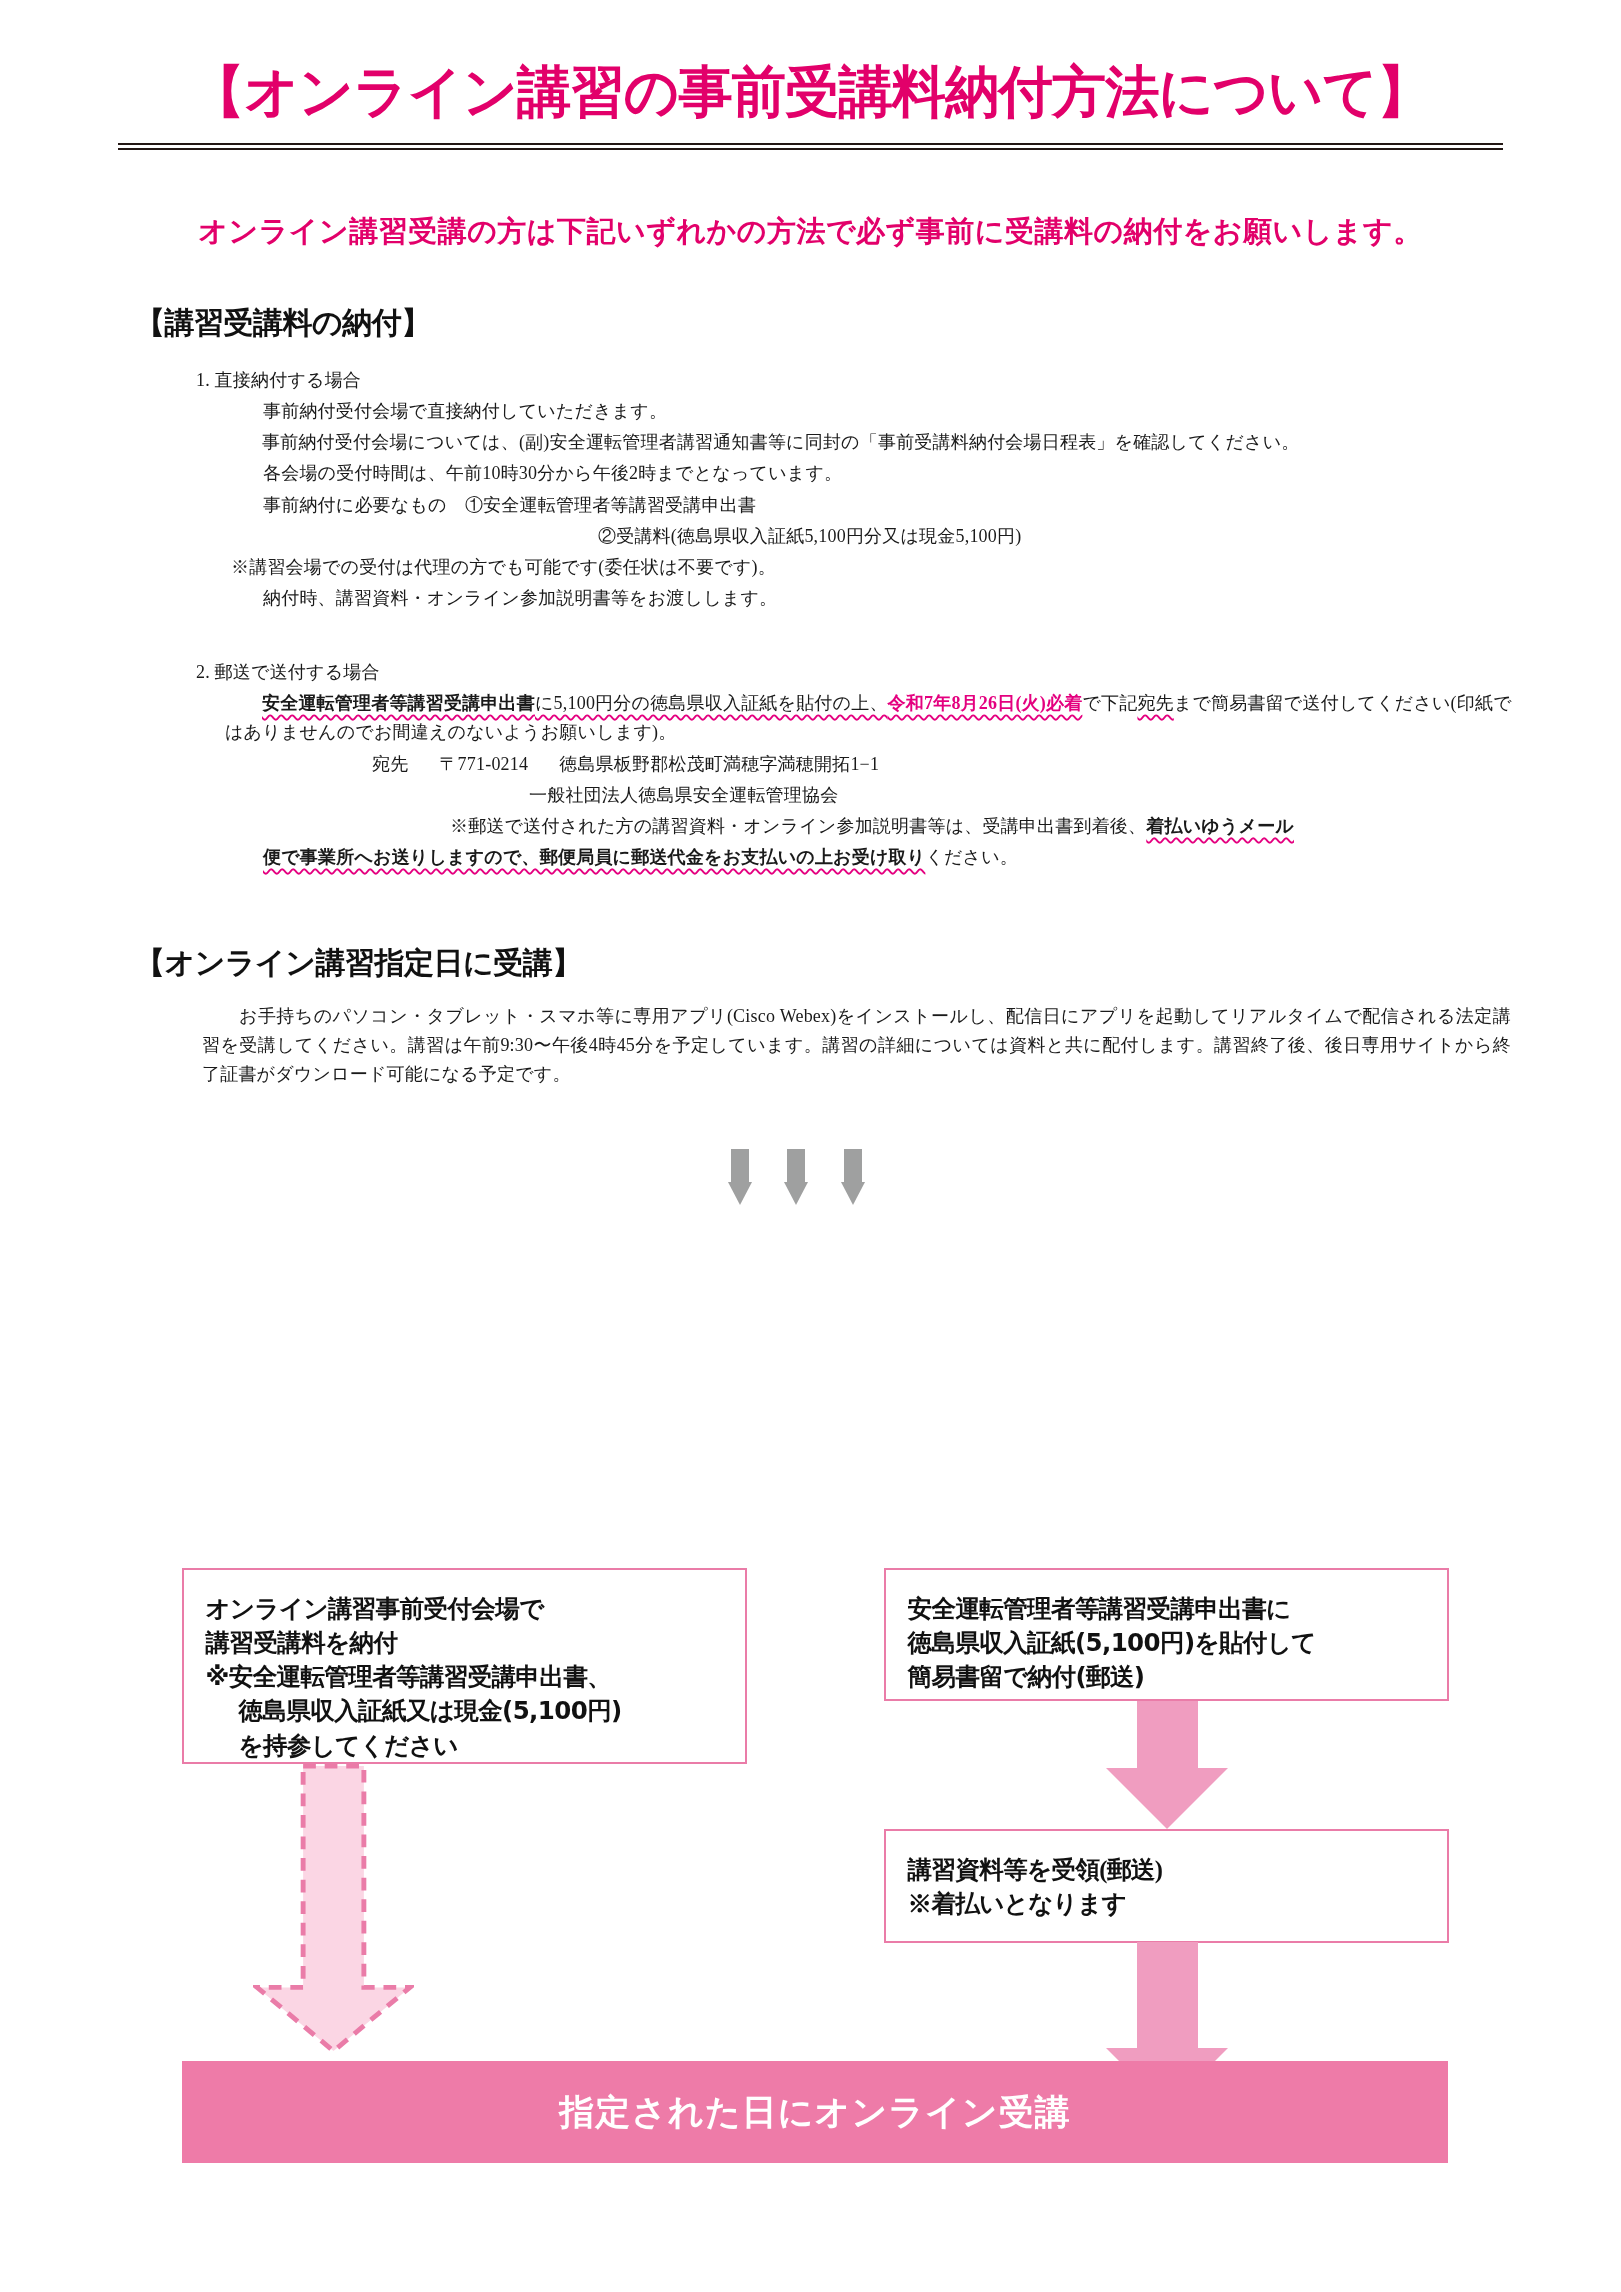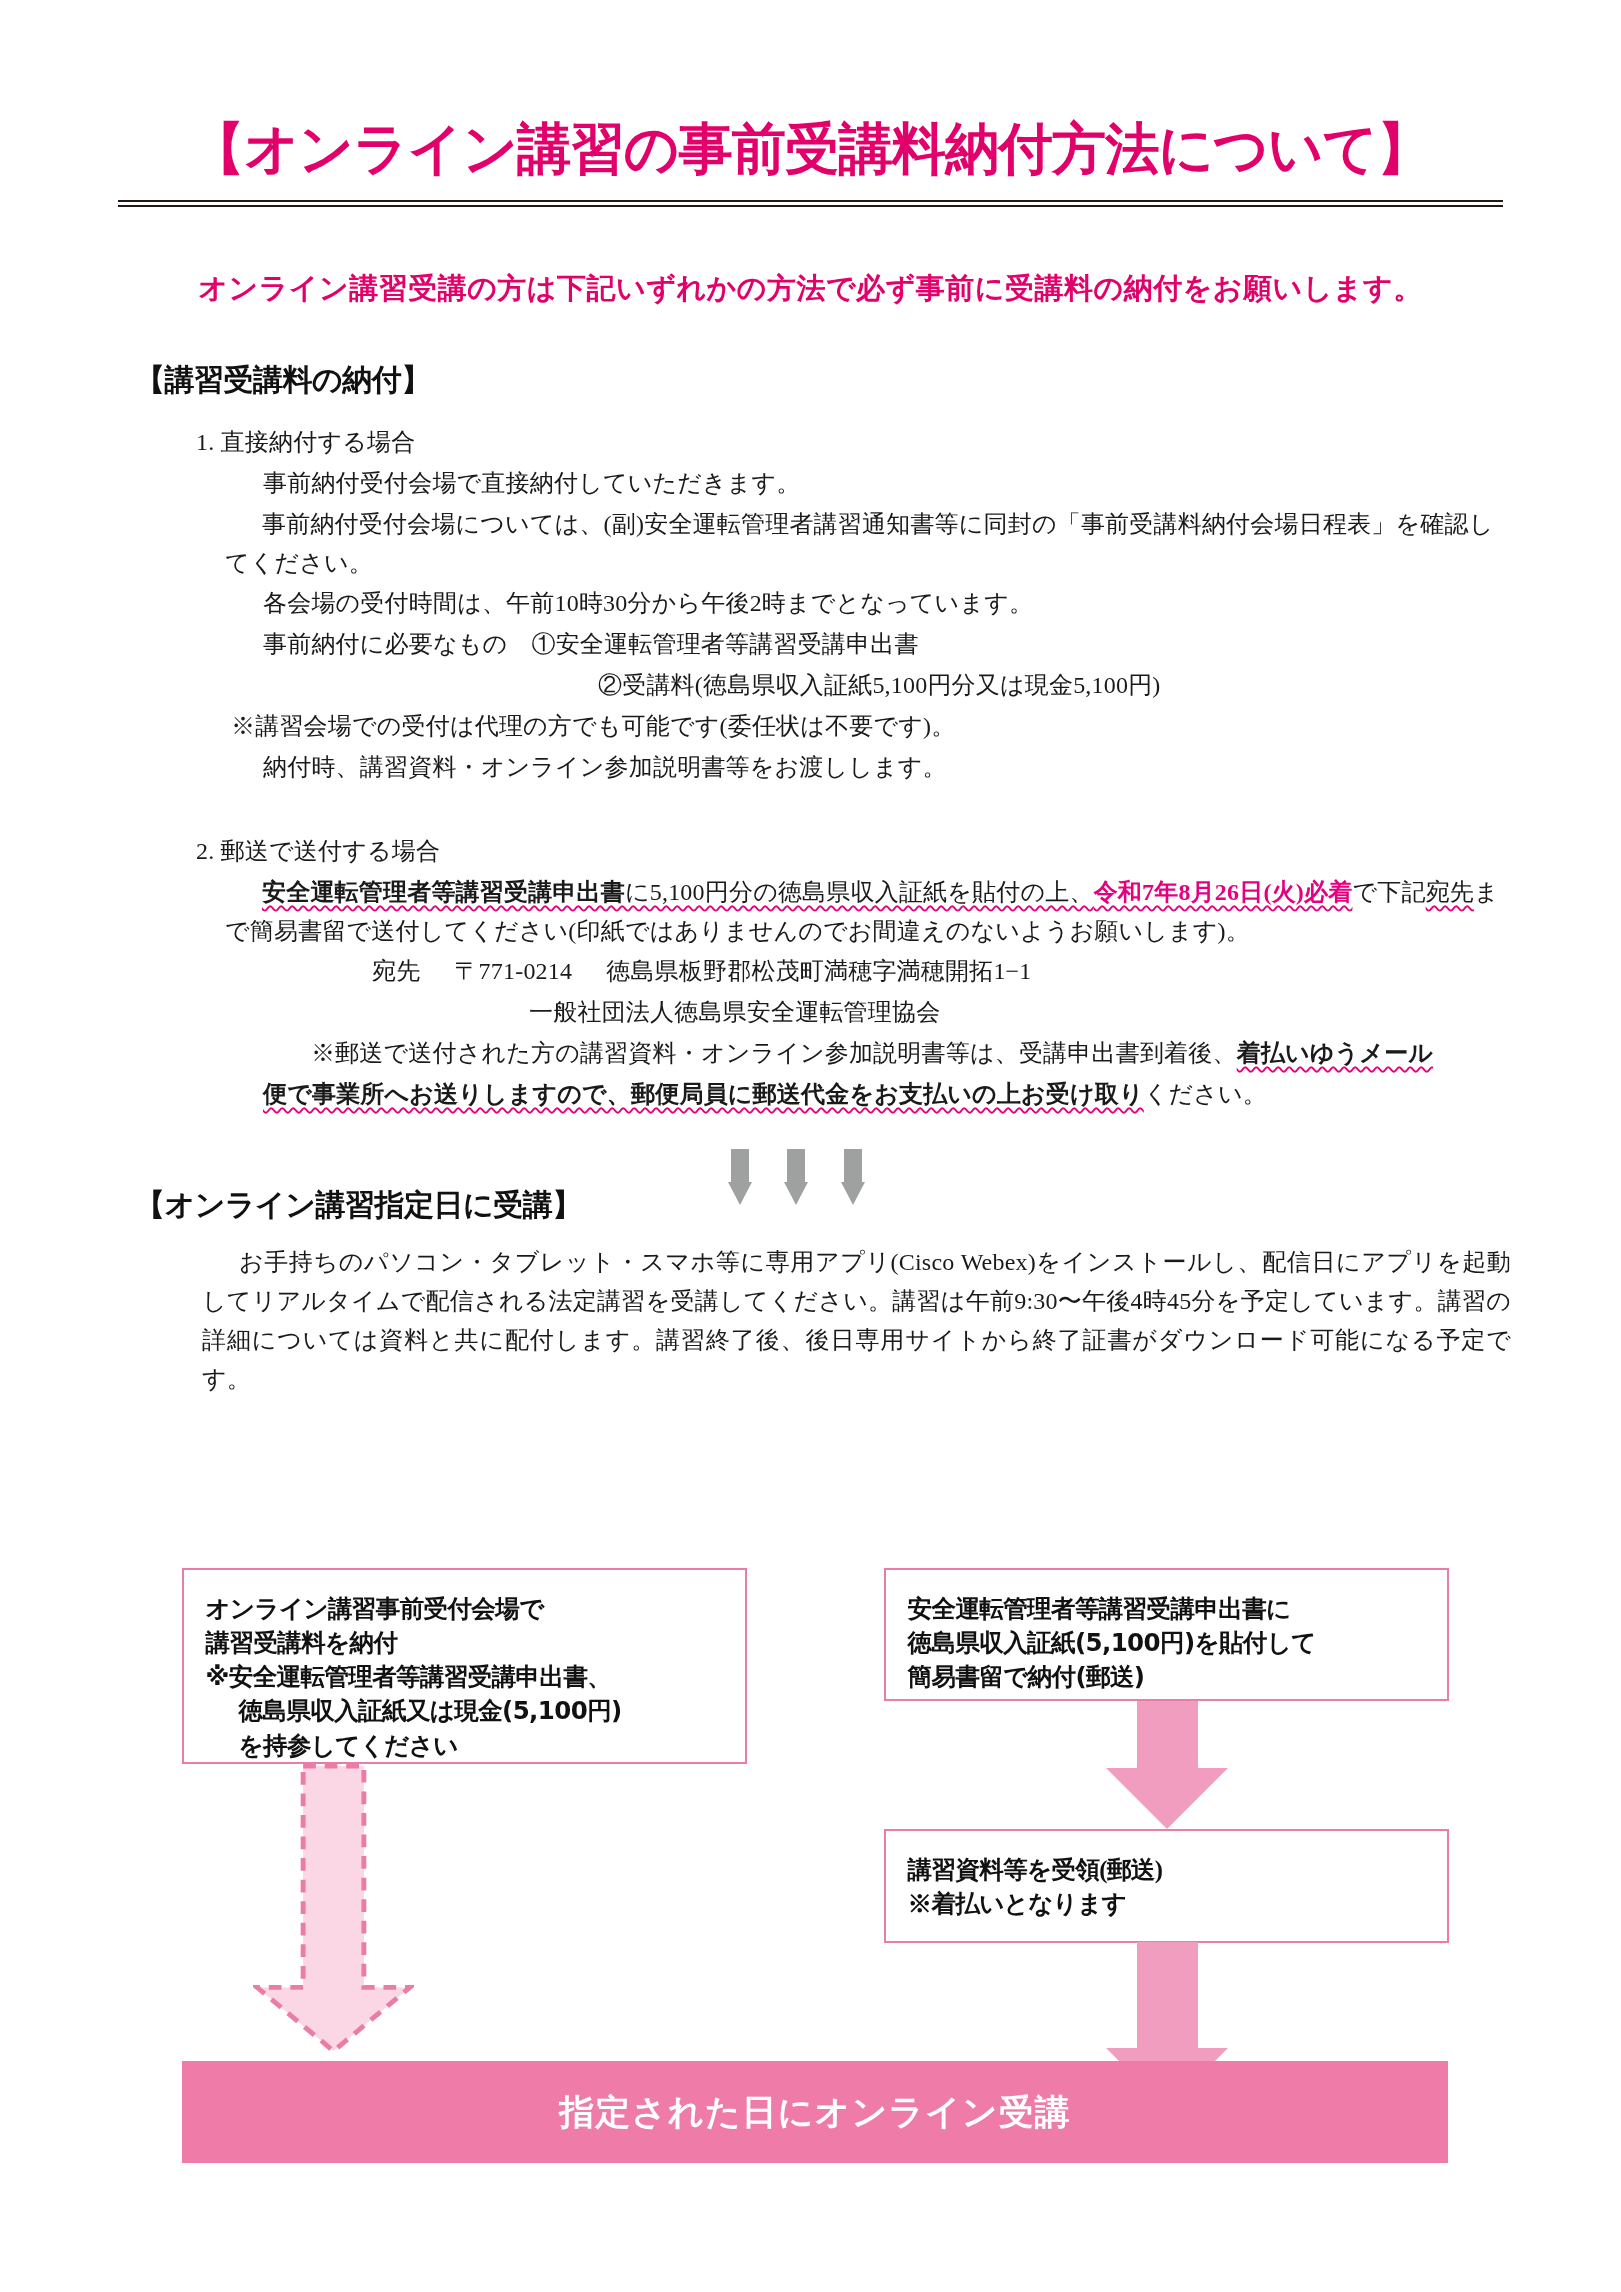--- a/index.html
+++ b/index.html
@@ -10,21 +10,21 @@
     background: #ffffff;
     font-family: "Liberation Serif", "DejaVu Serif", serif;
     color: #1a1a1a;
     position: relative;
     overflow: hidden;
   }
 
   .page { position: relative; width: 1621px; height: 2293px; padding: 0; }
 
   
-  .title-block { padding: 120px 0 0 0; text-align: center; }
+  .title-block { padding: 63px 0 0 0; text-align: center; }
   .main-title {
     font-family: "DejaVu Sans", sans-serif;
     font-weight: bold;
     font-size: 56px;
     letter-spacing: -1px;
     color: #e2006a;
     line-height: 1.05;
     margin: 0;
     transform: scaleX(0.97);
   }
@@ -52,21 +52,21 @@
     font-weight: bold;
     font-size: 30px;
     color: #111;
     margin: 51px 0 0 135px;
     letter-spacing: -0.5px;
   }
 
   
   .body-txt {
     font-family: "Liberation Serif", "DejaVu Serif", serif;
-    font-size: 24px;
+    font-size: 18px;
     line-height: 1.62;
     color: #1a1a1a;
     letter-spacing: 0.2px;
   }
   .lvl2 { margin-left: 263px; }
   .num-item { margin-left: 196px; margin-top: 21.6px; }
   .tight { margin-top: 2px; }
 
   .bold { font-weight: bold; }
   .pinktext { color: #e4007f; font-weight: bold; }

